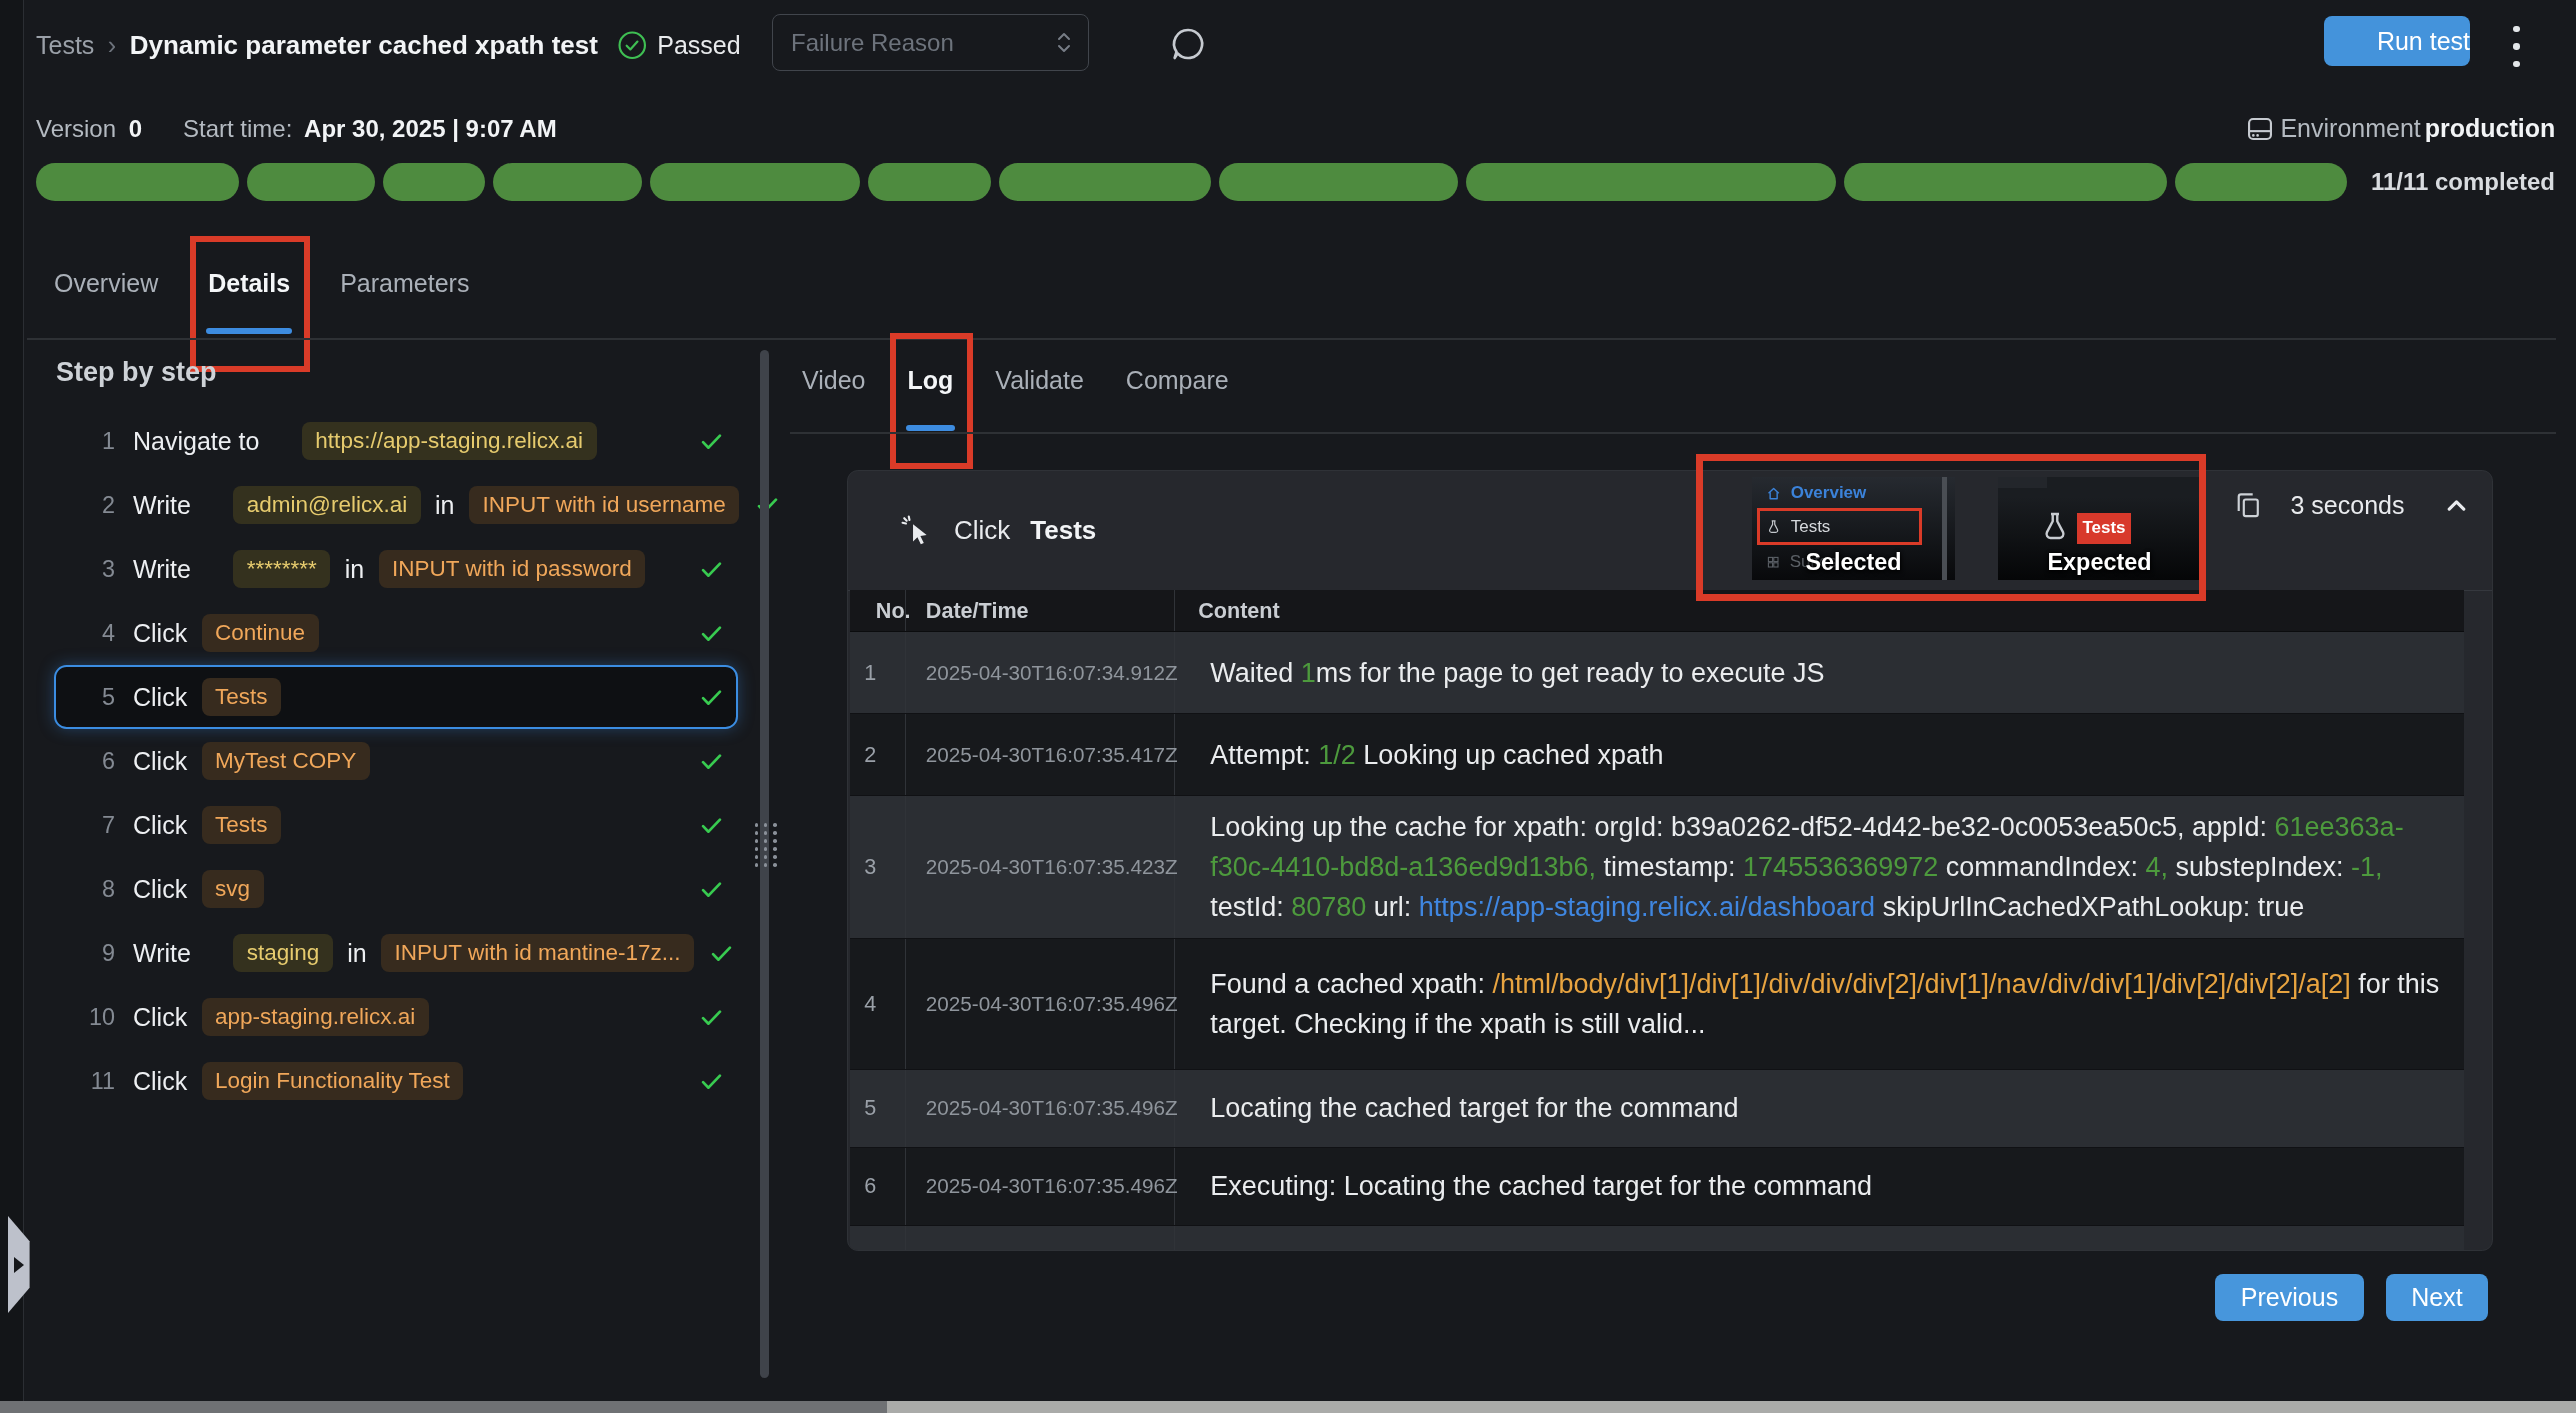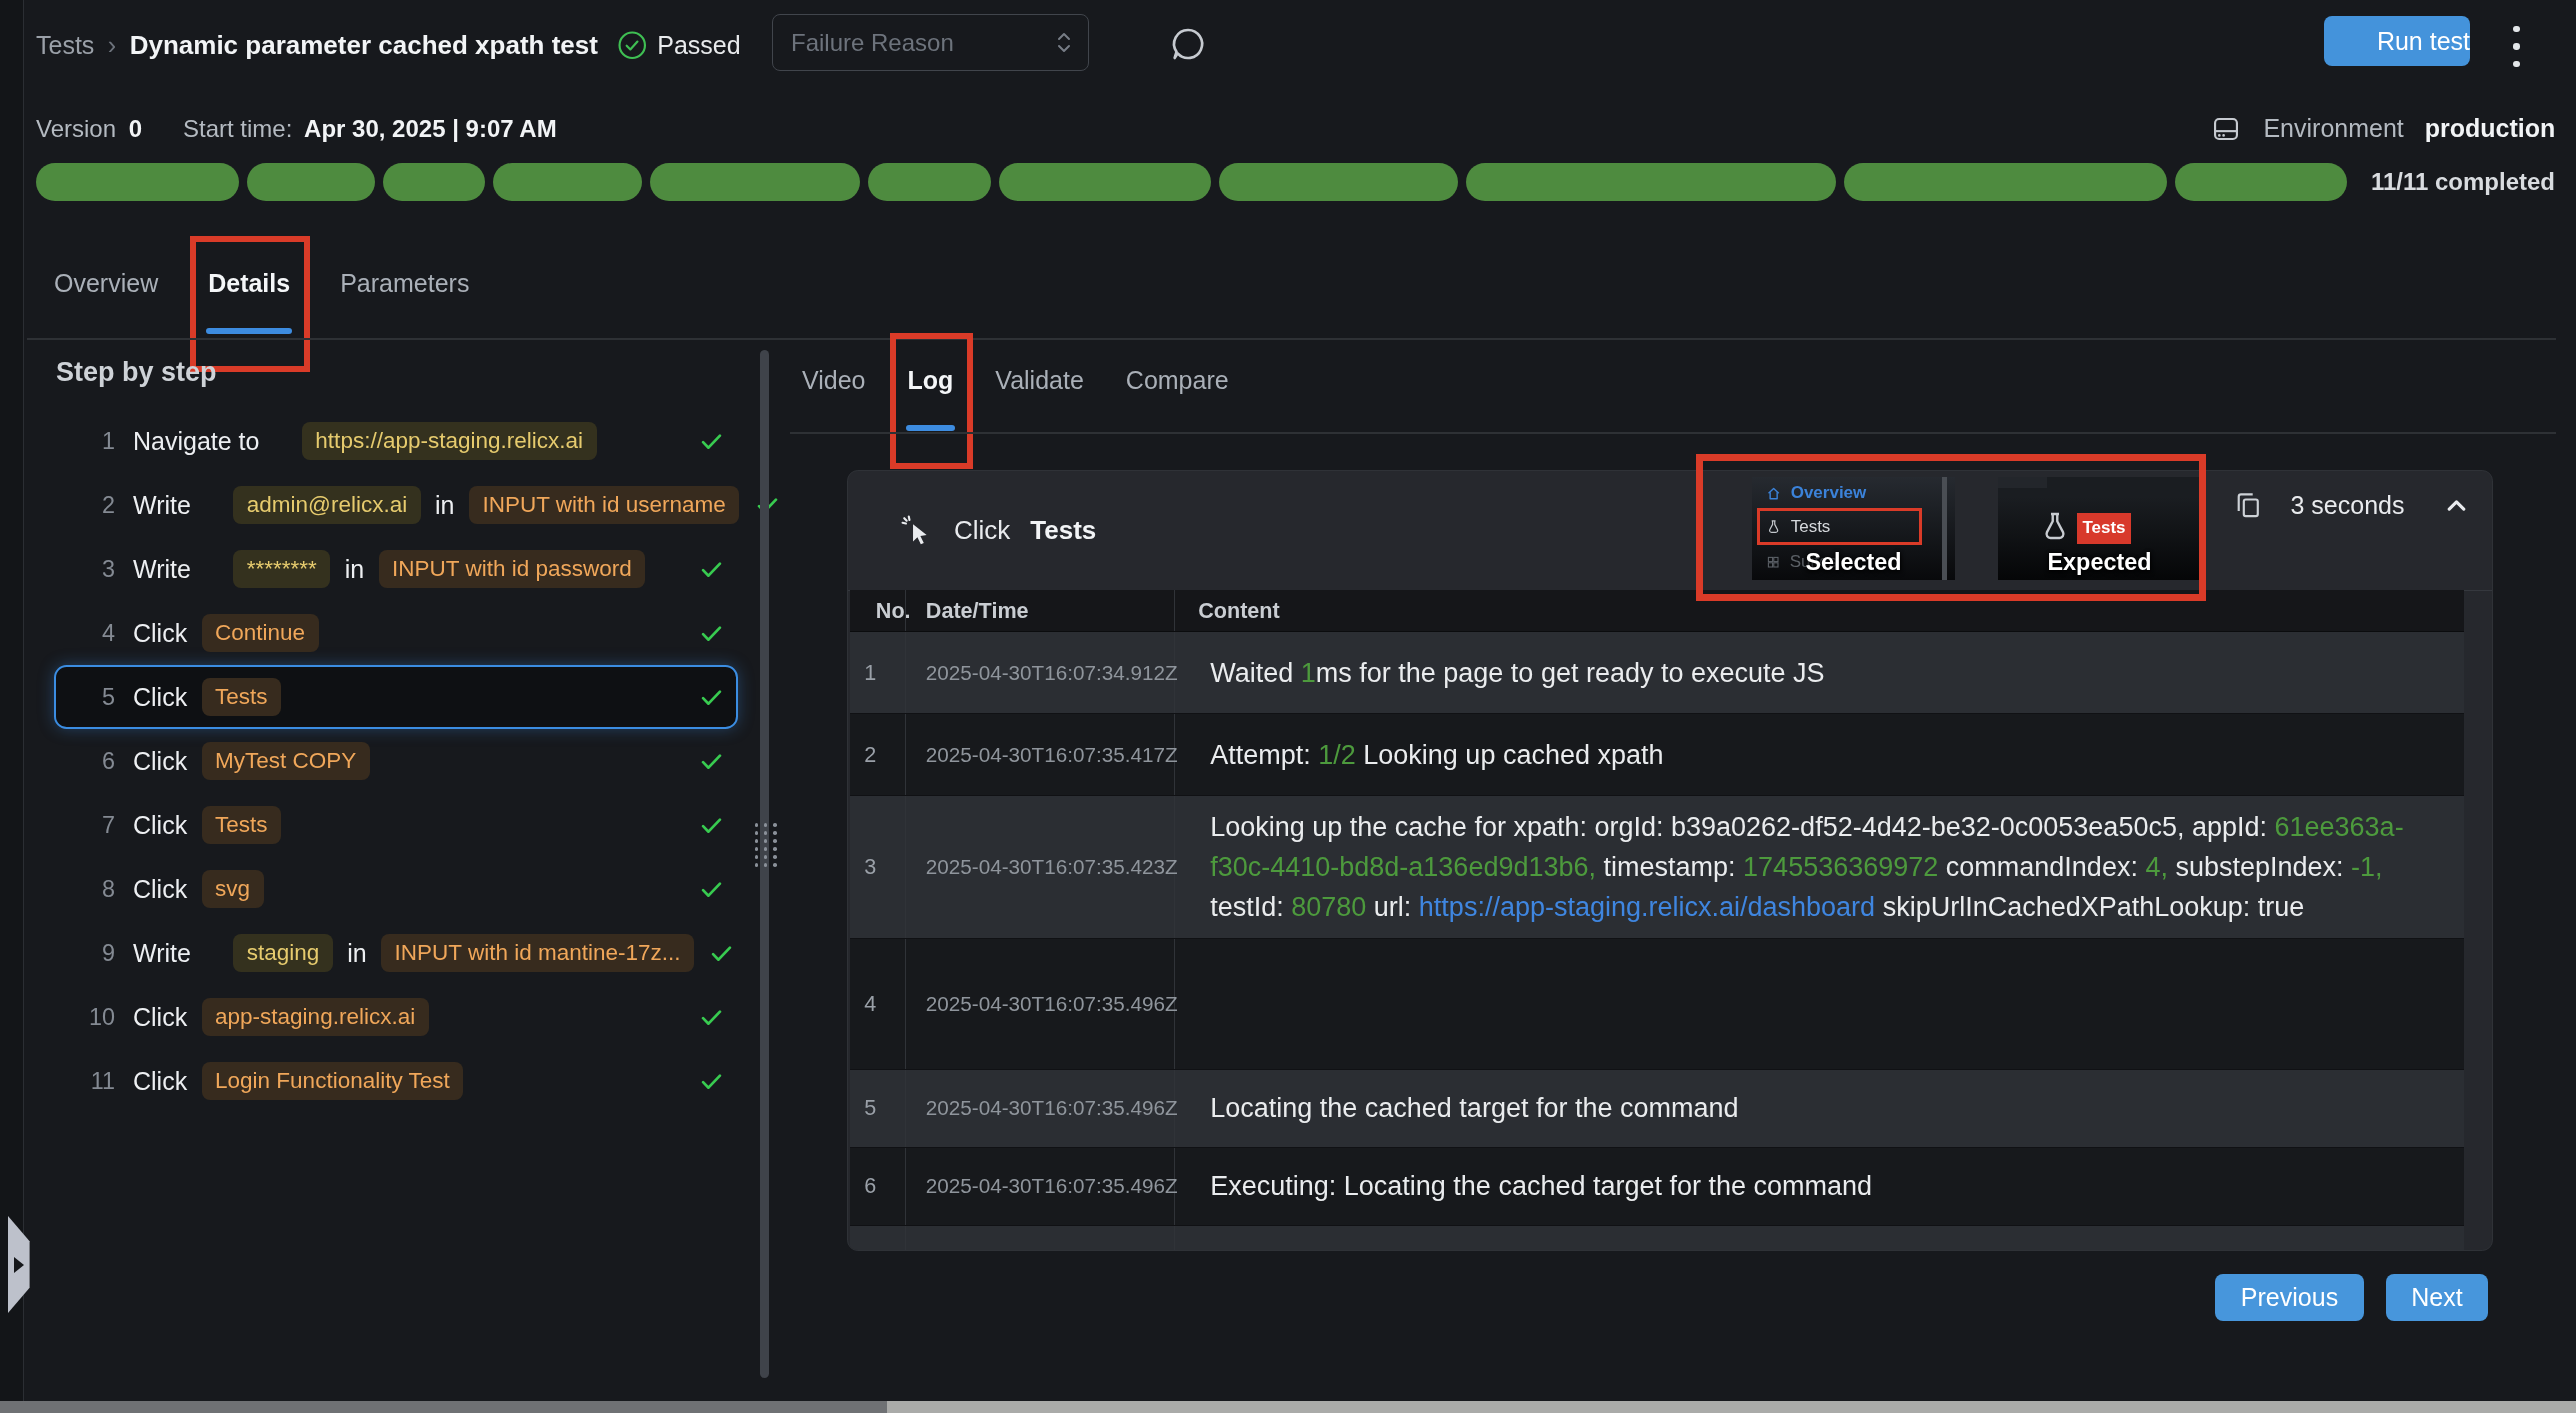--- a/index.html
+++ b/index.html
@@ -23,21 +23,21 @@
   .comment-btn{left:1168px;top:24px;}
   .run-btn{left:2324px;top:16px;width:146px;height:50px;background:#4493db;border-radius:8px;
        display:flex;align-items:center;justify-content:flex-end;font-size:25px;color:#ffffff;font-weight:500;}
   .kebab{left:2502px;top:24px;width:29px;height:45px;display:flex;flex-direction:column;align-items:center;justify-content:space-between;padding:1.8px 0;box-sizing:border-box;}
   .kebab i{width:6.3px;height:6.3px;border-radius:50%;background:#e3e6e9;}
 
   
   .meta-left{left:36px;top:106px;height:45px;display:flex;align-items:center;font-size:24px;}
   .meta-label{color:#b4bac1;}
   .meta-value{color:#f2f4f6;font-weight:700;}
-  .env-group{right:20.7px;top:106px;height:45px;display:flex;align-items:center;gap:21px;font-size:25px;}
+  .env-group{right:20.7px;top:106px;height:45px;display:flex;align-items:center;gap:4px;font-size:25px;}
 
   
   .progress{left:36px;top:163px;width:2519px;height:38px;display:flex;align-items:center;}
   .bar{flex:1;display:flex;gap:8px;height:38px;margin-right:24px;}
   .seg{height:38px;border-radius:19px;background:#4e8b3f;}
   .completed{font-size:24px;font-weight:600;color:#d9dce0;white-space:nowrap;}
 
   
   .tabs-row{display:flex;gap:50px;}
   .main-tabs{left:54px;top:269px;}
@@ -407,20 +407,23 @@
           <div class="log-row alt">
             <div class="cell-no">3</div>
             <div class="cell-time">2025-04-30T16:07:35.423Z</div>
             <div class="cell-content">
               <div class="inner"><span>Looking up the cache for xpath: orgId: b39a0262-df52-4d42-be32-0c0053ea50c5, appId: </span><span class="c-green">61ee363a-f30c-4410-bd8d-a136ed9d13b6,</span><span> timestamp: </span><span class="c-green">1745536369972</span><span> commandIndex: </span><span class="c-green">4,</span><span> substepIndex: </span><span class="c-green">-1,</span><span> testId: </span><span class="c-green">80780</span><span> url: </span><span class="c-link">https://app-staging.relicx.ai/dashboard</span><span> skipUrlInCachedXPathLookup: true</span></div>
             </div>
           </div>
           <div class="log-row">
             <div class="cell-no">4</div>
             <div class="cell-time">2025-04-30T16:07:35.496Z</div>
+            <div class="cell-content">
+              <div class="inner"><span>Found a cached xpath: </span><span class="c-orange">/html/body/div[1]/div[1]/div/div/div[2]/div[1]/nav/div/div[1]/div[2]/div[2]/a[2]</span><span> for this target. Checking if the xpath is still valid...</span></div>
+            </div>
           </div>
           <div class="log-row alt">
             <div class="cell-no">5</div>
             <div class="cell-time">2025-04-30T16:07:35.496Z</div>
             <div class="cell-content">
               <div class="inner"><span>Locating the cached target for the command</span></div>
             </div>
           </div>
           <div class="log-row">
             <div class="cell-no">6</div>

